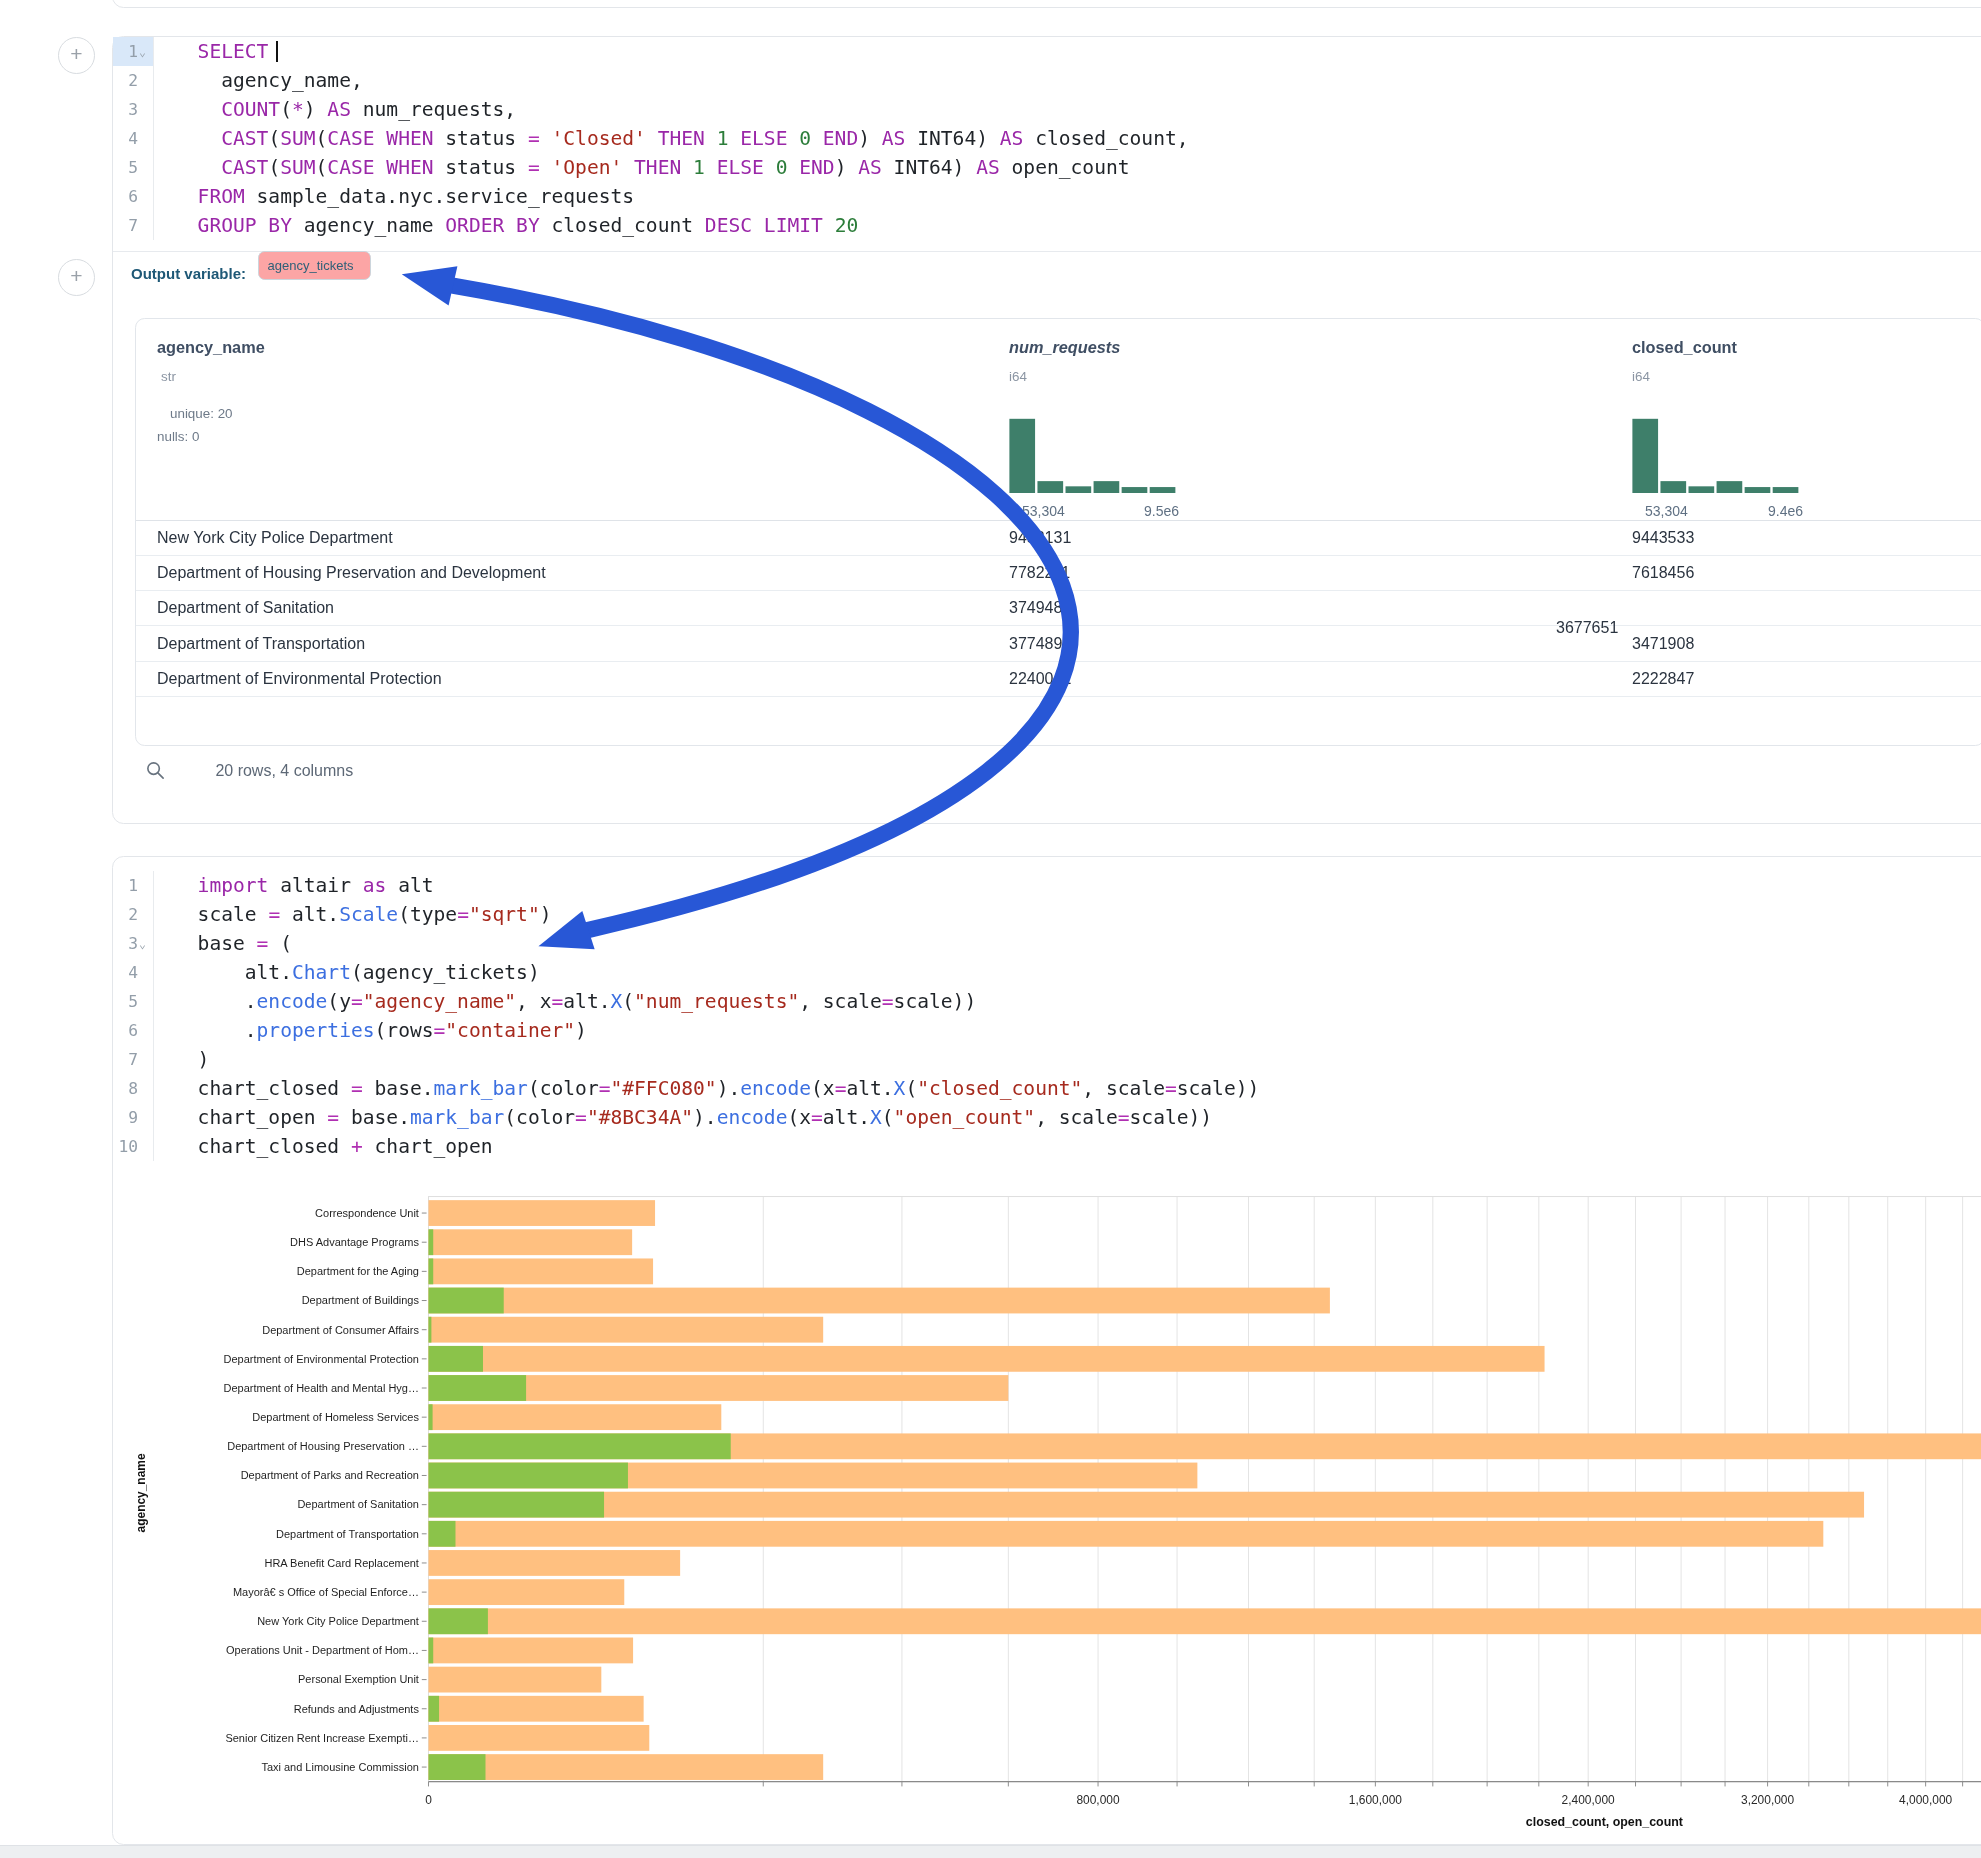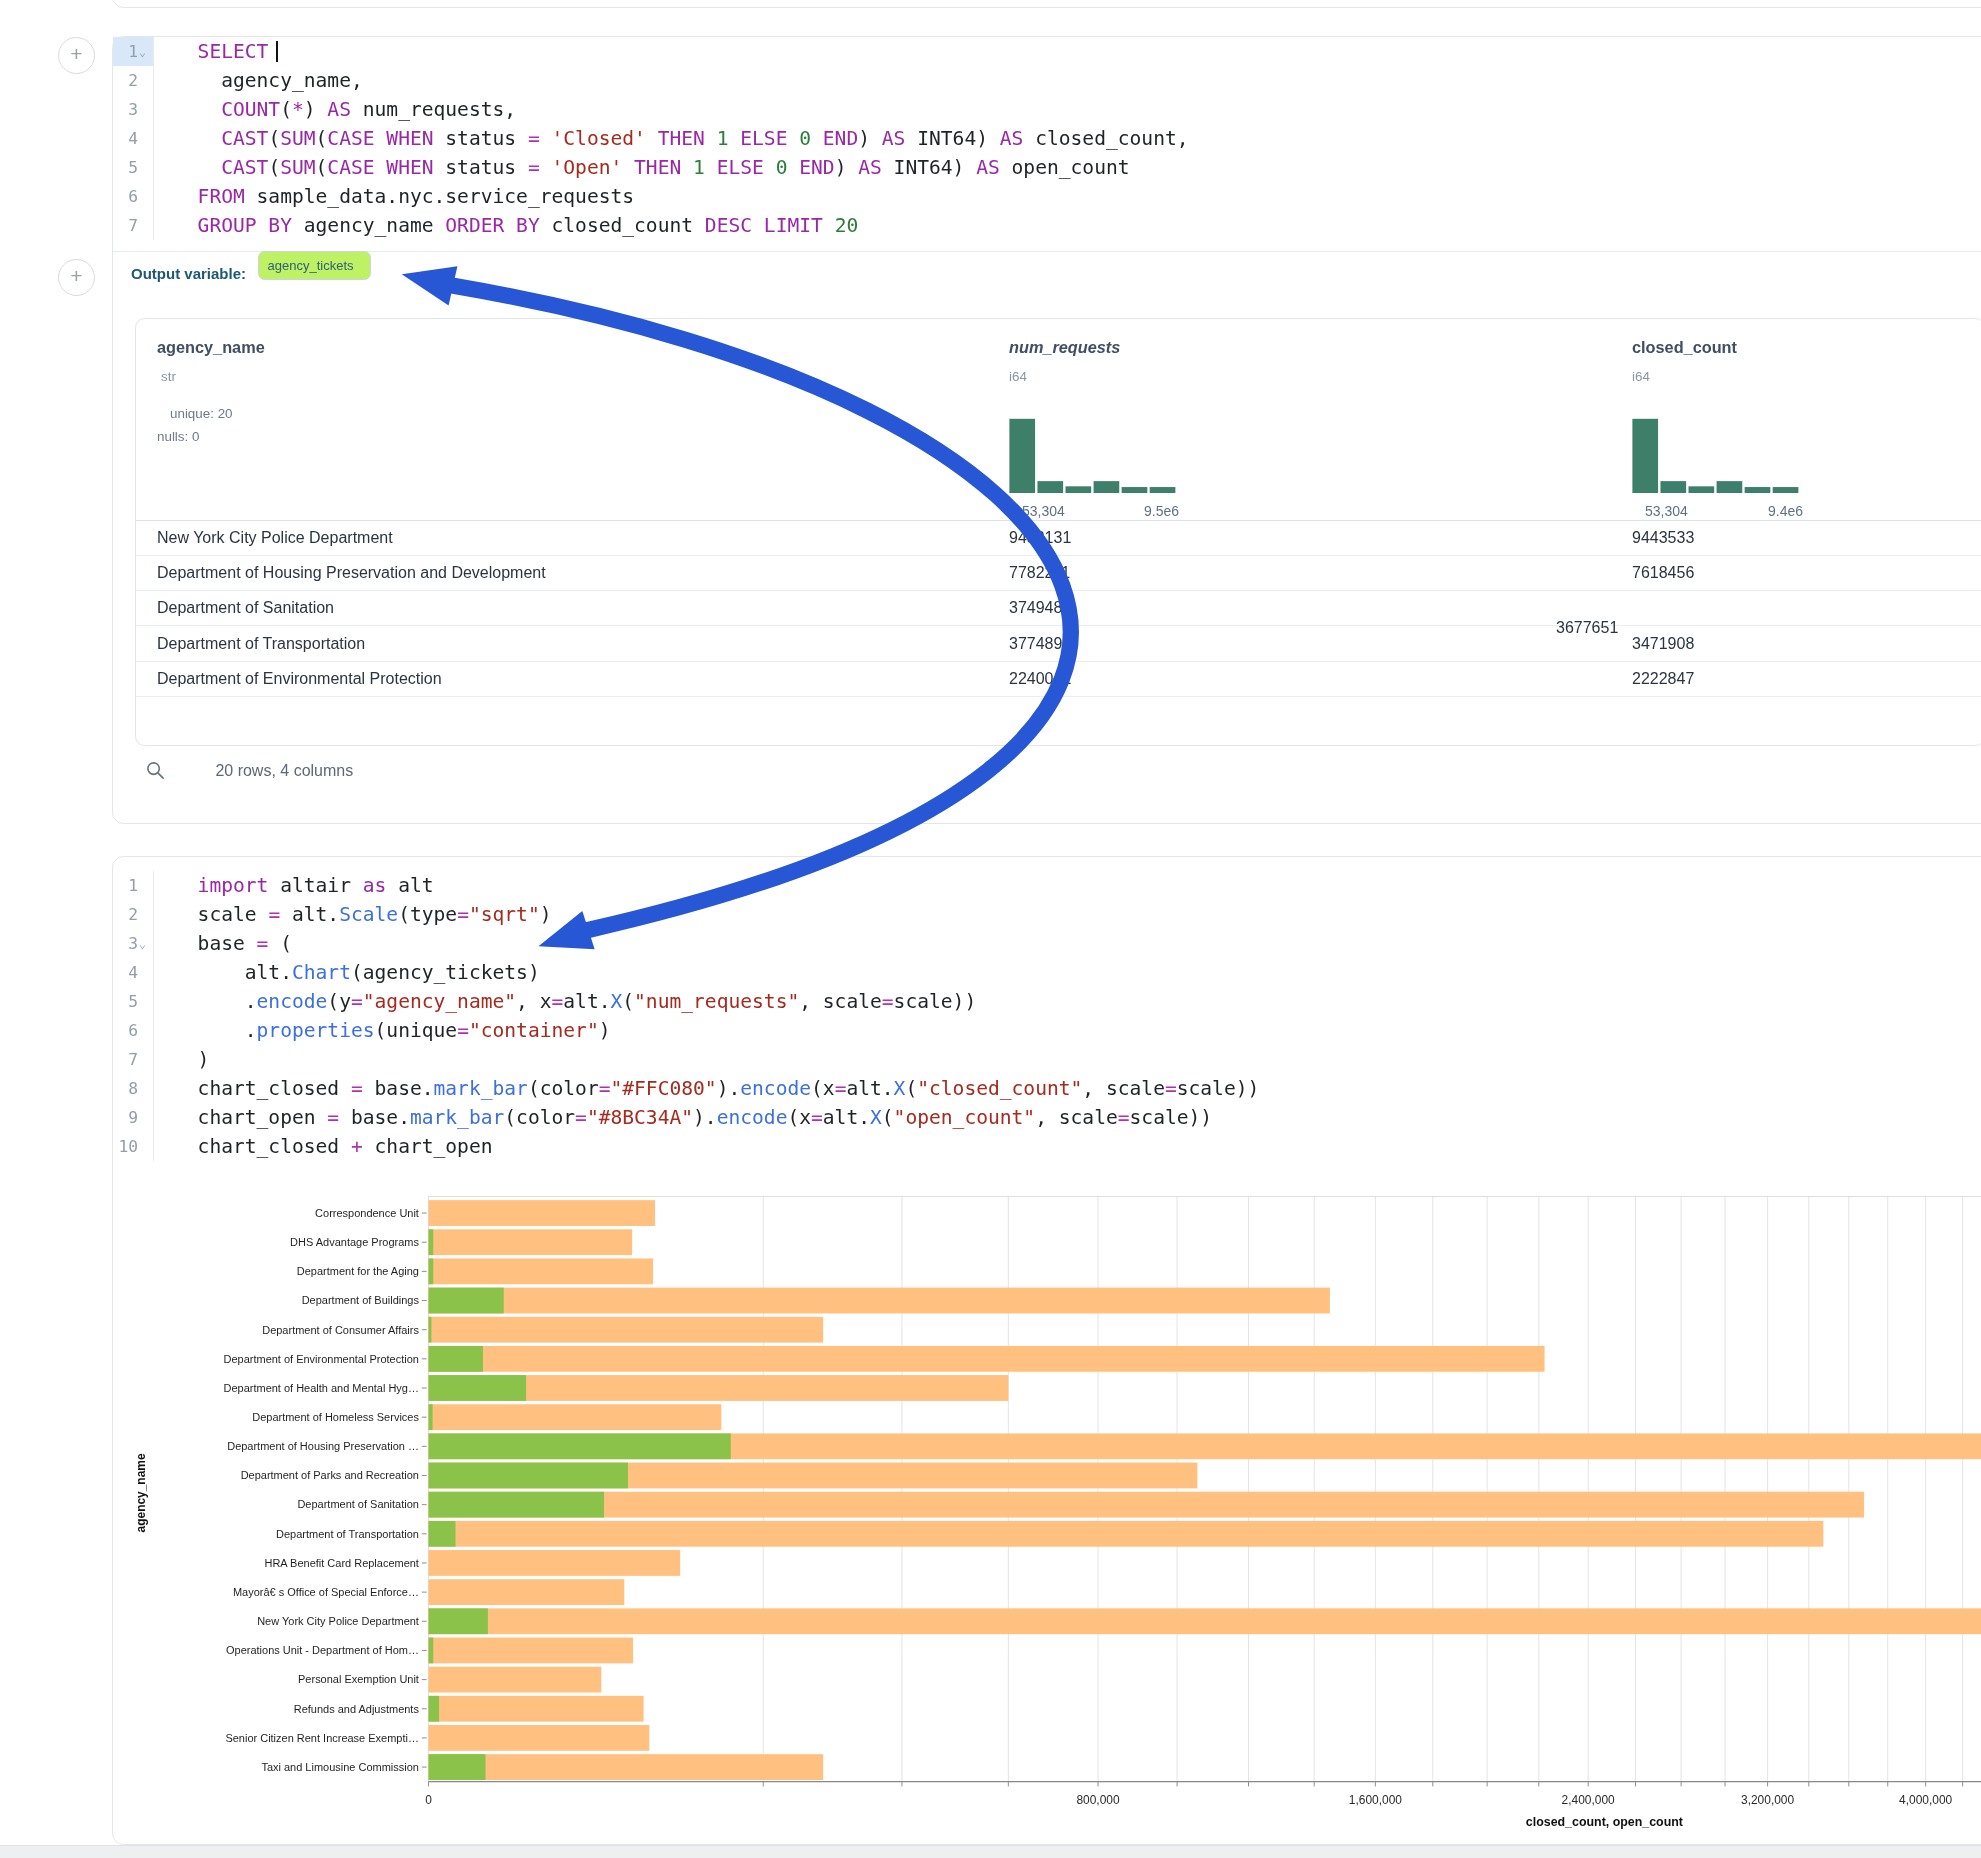--- a/index.html
+++ b/index.html
@@ -21,21 +21,21 @@
   .tok-fn{color:#3c6fe0;}
   .tok-str{color:#a62a1e;}
   .tok-num{color:#2c7d3a;}
   .tok-pl{color:#1f2328;}
   .cursor{display:inline-block;width:1.9px;height:21px;background:#111;vertical-align:-3.8px;margin-left:7.6px;}
   
   .divider{position:absolute;left:0;right:0;border-top:1px solid #e7eaee;}
   .outvar-label{position:absolute;font-weight:bold;font-size:15px;color:#1e5876;}
   .outvar-chip{position:absolute;height:29px;line-height:27px;border:1px solid #ccd5dc;border-radius:6.7px;
                padding:0 8.6px;font-size:13px;color:#2e6078;overflow:hidden;white-space:nowrap;
-               box-sizing:border-box;background:#bef264;cursor:pointer;}
+               box-sizing:border-box;background:#fca5a5;cursor:pointer;}
   
   .table-panel{position:absolute;border:1px solid #e2e6eb;border-radius:9.6px;overflow:hidden;background:#fff;}
   .col-title{position:absolute;font-weight:bold;font-size:16.3px;color:#3f4e63;}
   .col-type{position:absolute;font-size:13.4px;color:#8b95a3;}
   .col-stat{position:absolute;font-size:13.4px;color:#6e7a89;}
   .hist-label{position:absolute;font-size:14px;color:#5f7083;}
   .hdr-underline{position:absolute;left:0;right:0;border-top:1.4px solid #dfe3e8;}
   .trow{position:absolute;left:0;right:0;height:35px;border-bottom:1px solid #e9edf1;box-sizing:border-box;cursor:default;}
   .tcell{position:absolute;top:0;height:35px;line-height:34px;font-size:16px;color:#2b3440;white-space:nowrap;}
   .tbl-footer{position:absolute;display:flex;align-items:center;color:#5d6876;font-size:16px;gap:36px;}
@@ -134,21 +134,21 @@
     </div>
   </section>
 
   <section class="card" style="left:112px;top:856px;width:1886px;height:989px;">
     <div id="py-code" class="code-block" style="top:14.3px;">
         <div class="code-line"><div class="gutter"><span class="lnum">1</span></div><div class="codetxt"><span class="tok-kw">import</span><span class="tok-pl"> altair </span><span class="tok-kw">as</span><span class="tok-pl"> alt</span></div></div>
         <div class="code-line"><div class="gutter"><span class="lnum">2</span></div><div class="codetxt"><span class="tok-pl">scale </span><span class="tok-op">=</span><span class="tok-pl"> alt.</span><span class="tok-fn">Scale</span><span class="tok-pl">(type</span><span class="tok-op">=</span><span class="tok-str">"sqrt"</span><span class="tok-pl">)</span></div></div>
         <div class="code-line"><div class="gutter"><span class="lnum">3</span><span class="fold">⌄</span></div><div class="codetxt"><span class="tok-pl">base </span><span class="tok-op">=</span><span class="tok-pl"> (</span></div></div>
         <div class="code-line"><div class="gutter"><span class="lnum">4</span></div><div class="codetxt"><span class="tok-pl">    alt.</span><span class="tok-fn">Chart</span><span class="tok-pl">(agency_tickets)</span></div></div>
         <div class="code-line"><div class="gutter"><span class="lnum">5</span></div><div class="codetxt"><span class="tok-pl">    .</span><span class="tok-fn">encode</span><span class="tok-pl">(y</span><span class="tok-op">=</span><span class="tok-str">"agency_name"</span><span class="tok-pl">, x</span><span class="tok-op">=</span><span class="tok-pl">alt.</span><span class="tok-fn">X</span><span class="tok-pl">(</span><span class="tok-str">"num_requests"</span><span class="tok-pl">, scale</span><span class="tok-op">=</span><span class="tok-pl">scale))</span></div></div>
-        <div class="code-line"><div class="gutter"><span class="lnum">6</span></div><div class="codetxt"><span class="tok-pl">    .</span><span class="tok-fn">properties</span><span class="tok-pl">(unique</span><span class="tok-op">=</span><span class="tok-str">"container"</span><span class="tok-pl">)</span></div></div>
+        <div class="code-line"><div class="gutter"><span class="lnum">6</span></div><div class="codetxt"><span class="tok-pl">    .</span><span class="tok-fn">properties</span><span class="tok-pl">(rows</span><span class="tok-op">=</span><span class="tok-str">"container"</span><span class="tok-pl">)</span></div></div>
         <div class="code-line"><div class="gutter"><span class="lnum">7</span></div><div class="codetxt"><span class="tok-pl">)</span></div></div>
         <div class="code-line"><div class="gutter"><span class="lnum">8</span></div><div class="codetxt"><span class="tok-pl">chart_closed </span><span class="tok-op">=</span><span class="tok-pl"> base.</span><span class="tok-fn">mark_bar</span><span class="tok-pl">(color</span><span class="tok-op">=</span><span class="tok-str">"#FFC080"</span><span class="tok-pl">).</span><span class="tok-fn">encode</span><span class="tok-pl">(x</span><span class="tok-op">=</span><span class="tok-pl">alt.</span><span class="tok-fn">X</span><span class="tok-pl">(</span><span class="tok-str">"closed_count"</span><span class="tok-pl">, scale</span><span class="tok-op">=</span><span class="tok-pl">scale))</span></div></div>
         <div class="code-line"><div class="gutter"><span class="lnum">9</span></div><div class="codetxt"><span class="tok-pl">chart_open </span><span class="tok-op">=</span><span class="tok-pl"> base.</span><span class="tok-fn">mark_bar</span><span class="tok-pl">(color</span><span class="tok-op">=</span><span class="tok-str">"#8BC34A"</span><span class="tok-pl">).</span><span class="tok-fn">encode</span><span class="tok-pl">(x</span><span class="tok-op">=</span><span class="tok-pl">alt.</span><span class="tok-fn">X</span><span class="tok-pl">(</span><span class="tok-str">"open_count"</span><span class="tok-pl">, scale</span><span class="tok-op">=</span><span class="tok-pl">scale))</span></div></div>
         <div class="code-line"><div class="gutter"><span class="lnum">10</span></div><div class="codetxt"><span class="tok-pl">chart_closed </span><span class="tok-op">+</span><span class="tok-pl"> chart_open</span></div></div>
       </div>
     <svg id="chart-svg" style="position:absolute;left:0;top:330px;" width="1870" height="650" viewBox="117 1240 1956 680" preserveAspectRatio="xMinYMin slice">
         <line x1="797.1682452764671" y1="1250" x2="797.1682452764671" y2="1862" stroke="#e3e3e3" stroke-width="1"></line>
         <line x1="942.2126815823683" y1="1250" x2="942.2126815823683" y2="1862" stroke="#e3e3e3" stroke-width="1"></line>
         <line x1="1053.5091920160817" y1="1250" x2="1053.5091920160817" y2="1862" stroke="#e3e3e3" stroke-width="1"></line>
         <line x1="1147.3364905529343" y1="1250" x2="1147.3364905529343" y2="1862" stroke="#e3e3e3" stroke-width="1"></line>

